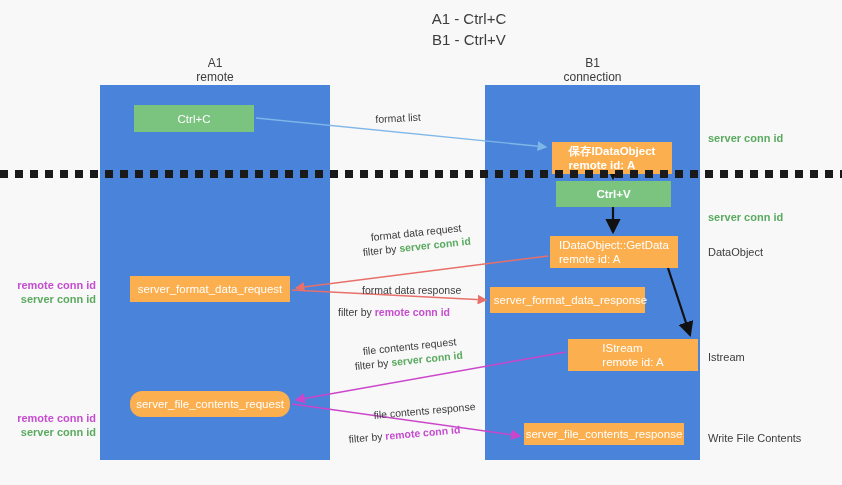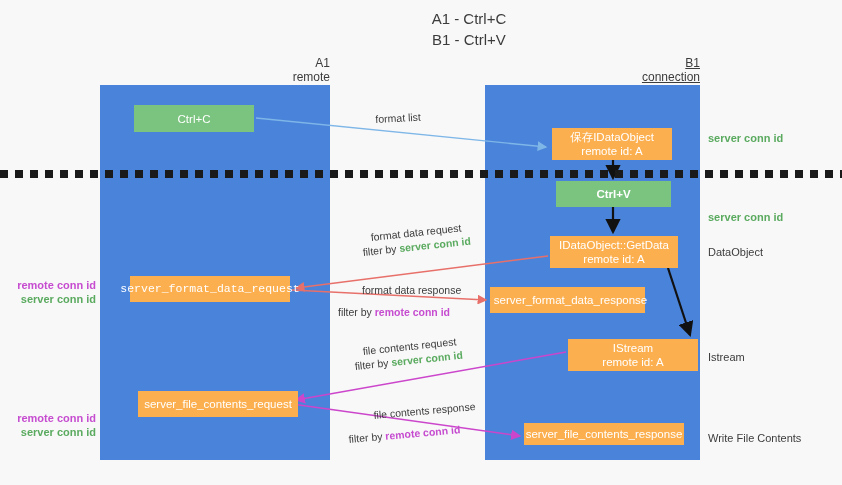--- a/index.html
+++ b/index.html
@@ -15,43 +15,43 @@
   .title{
     position:absolute;left:0;top:8px;width:842px;text-align:center;
     font-size:15px;line-height:21px;color:#3c3c3c;white-space:pre-line;padding-left:48px;
   }
 
   .panel{position:absolute;background:#4a83da;}
   .panel-a{left:100px;top:85px;width:230px;height:375px;}
   .panel-b{left:485px;top:85px;width:215px;height:375px;}
 
   .col-head{
-    position:absolute;text-align:right;font-size:12px;line-height:14px;
+    position:absolute;text-align:center;font-size:12px;line-height:14px;
     color:#3c3c3c;white-space:pre-line;
   }
   .col-head-a{left:100px;top:56px;width:230px;}
-  .col-head-b{left:485px;top:56px;width:215px;text-decoration:underline;}
+  .col-head-b{left:485px;top:56px;width:215px;}
 
   .box{
     position:absolute;box-sizing:border-box;
     display:flex;align-items:center;justify-content:center;
-    text-align:center;color:#ffffff;font-size:11.5px;line-height:14px;
+    text-align:left;color:#ffffff;font-size:11.5px;line-height:14px;
     white-space:pre-line;
   }
   .box-green{background:#7bc47f;}
   .box-orange{background:#fcaf4f;}
 
   .b-ctrlc{left:134px;top:105px;width:120px;height:27px;}
-  .b-idataobject{left:552px;top:128px;width:120px;height:32px;}
+  .b-idataobject{left:552px;top:142px;width:120px;height:32px;font-weight:bold;}
   .b-ctrlv{left:556px;top:181px;width:115px;height:26px;font-weight:bold;}
   .b-getdata{left:550px;top:236px;width:128px;height:32px;}
-  .b-fdreq{left:130px;top:276px;width:160px;height:26px;font-family:Liberation Mono, monospace;}
+  .b-fdreq{left:130px;top:276px;width:160px;height:26px;}
   .b-fdresp{left:490px;top:287px;width:155px;height:26px;padding-left:6px;}
   .b-istream{left:568px;top:339px;width:130px;height:32px;}
-  .b-fcreq{left:138px;top:391px;width:160px;height:26px;}
+  .b-fcreq{left:130px;top:391px;width:160px;height:26px;border-radius:12px;}
   .b-fcresp{left:524px;top:423px;width:160px;height:22px;}
 
   .dashline{
     position:absolute;left:0;top:170px;width:842px;height:8px;
     background-image:repeating-linear-gradient(to right,#1a1a1a 0px,#1a1a1a 8px,transparent 8px,transparent 15px);
   }
 
   .note{position:absolute;font-size:11px;line-height:14px;color:#3c3c3c;}
   .green-txt{color:#5aaa5f;font-weight:bold;}
   .purple-txt{color:#c64cd0;font-weight:bold;}

